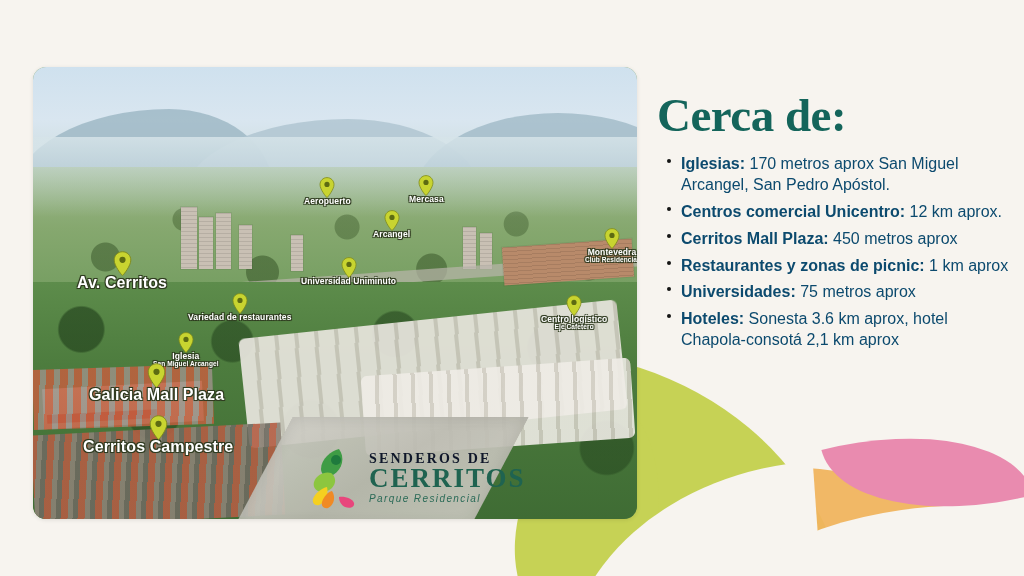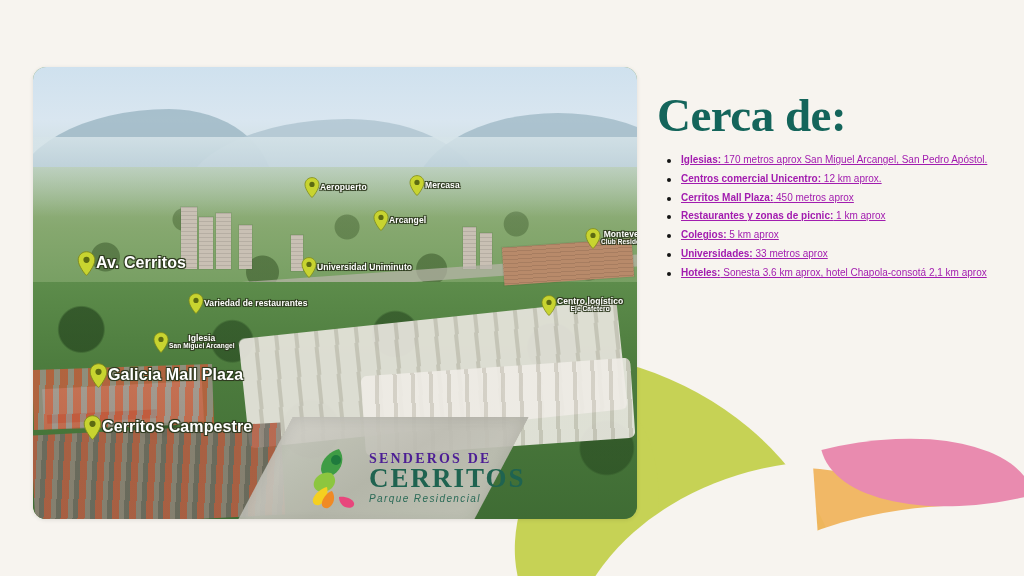--- a/index.html
+++ b/index.html
@@ -154,26 +154,26 @@
     transform: skewX(-28deg) ;
     opacity:.93;
     box-shadow:inset 0 0 14px rgba(0,0,0,.12);
   }
   .logo-wrap{
     position:absolute;left:276px;top:375px;width:190px;height:72px;
     display:flex;align-items:center;gap:6px;
   }
   .logo-mark{width:54px;height:62px;flex:none;position:relative;}
   .logo-text{line-height:1;color:#1d5b48;}
-  .logo-l1{font-family:"Liberation Serif",serif;font-size:14px;letter-spacing:2.2px;font-weight:700;color:#4c1d95;}
+  .logo-l1{font-family:"Liberation Serif",serif;font-size:14px;letter-spacing:2.2px;font-weight:700;color:#0f172a;}
   .logo-l2{font-family:"Liberation Serif",serif;font-size:27px;letter-spacing:2px;font-weight:700;color:#1f6350;margin-top:-1px;}
   .logo-l3{font-size:10px;letter-spacing:1.4px;color:#2a6a57;margin-top:2px;font-style:italic;}
 
   
-  .pin{position:absolute;display:flex;align-items:center;}
+  .pin{position:absolute;display:flex;flex-direction:column;align-items:center;}
   .pin-icon{width:16px;height:21px;position:relative;}
   .pin-icon svg{display:block;}
   .pin-label{
     margin-top:-1px;color:#ffffff;font-weight:700;text-align:center;
     font-size:8.5px;line-height:1.05;white-space:nowrap;
     text-shadow:
       -1px -1px 0 #2f3b20, 1px -1px 0 #2f3b20,
       -1px  1px 0 #2f3b20, 1px  1px 0 #2f3b20,
        0 0 2px #2f3b20;
     letter-spacing:.1px;
@@ -185,21 +185,21 @@
   
   .content{position:absolute;left:655px;top:92px;width:355px;}
   .heading{
     font-family:"Liberation Serif", serif;
     font-weight:700;font-size:47px;line-height:1;
     color:#14655B;letter-spacing:-.5px;margin:0 0 14px 2px;
   }
   ul.facts{list-style:none;margin:0;padding:0;}
   ul.facts li{
     position:relative;padding-left:26px;margin-bottom:5.5px;
-    font-size:10px;line-height:1.33;color:#a21caf;text-decoration:underline;
+    font-size:16px;line-height:1.33;color:#0c4a6e;
   }
   ul.facts li:before{
     content:"";position:absolute;left:12px;top:6px;
     width:4px;height:4px;border-radius:50%;background:#141414;
   }
   ul.facts li b{font-weight:700;}
 </style>
 </head>
 <body>
 
@@ -363,19 +363,18 @@
       </div>
   </div>
 
   <div class="content">
     <h1 class="heading">Cerca de:</h1>
     <ul class="facts" id="facts-list">
         <li><b>Iglesias:</b><span> 170 metros aprox San Miguel Arcangel, San Pedro Apóstol.</span></li>
         <li><b>Centros comercial Unicentro:</b><span> 12 km aprox.</span></li>
         <li><b>Cerritos Mall Plaza:</b><span> 450 metros aprox</span></li>
         <li><b>Restaurantes y zonas de picnic:</b><span> 1 km aprox</span></li>
-        <li><b>Colegios:</b><span> 5 km aprox</span></li>
-        <li><b>Universidades:</b><span> 33 metros aprox</span></li>
+        <li><b>Universidades:</b><span> 75 metros aprox</span></li>
         <li><b>Hoteles:</b><span>  Sonesta 3.6 km aprox, hotel Chapola-consotá 2,1 km aprox</span></li>
       </ul>
   </div>
 
 </div>
 
 </body></html>

